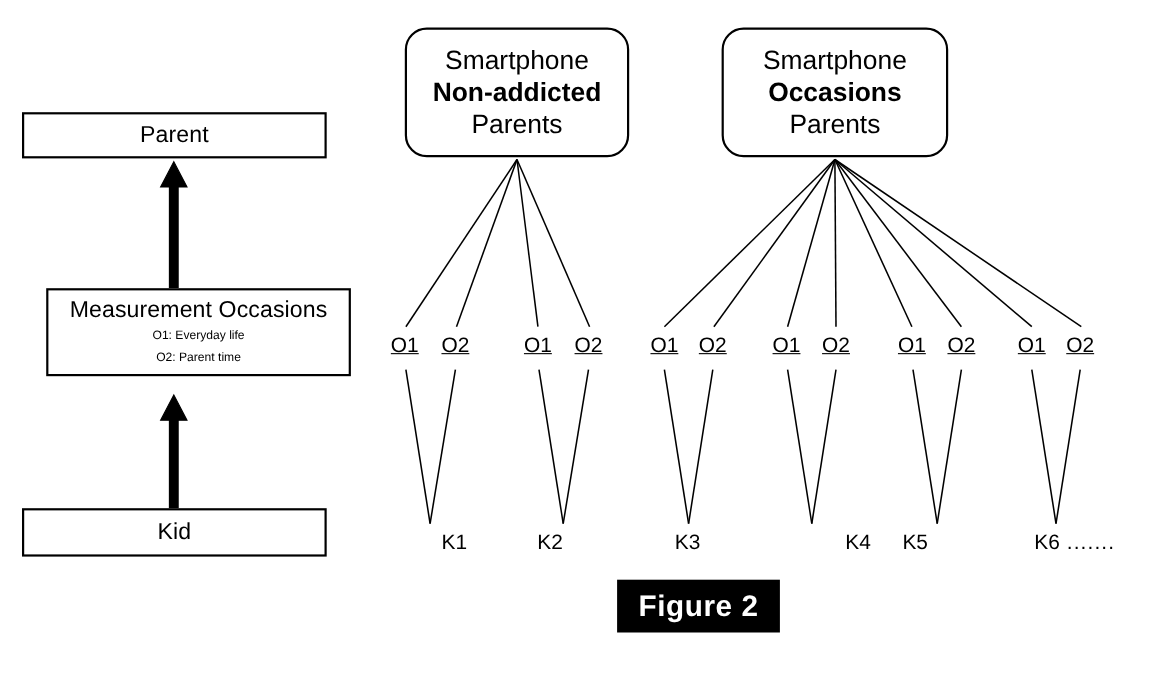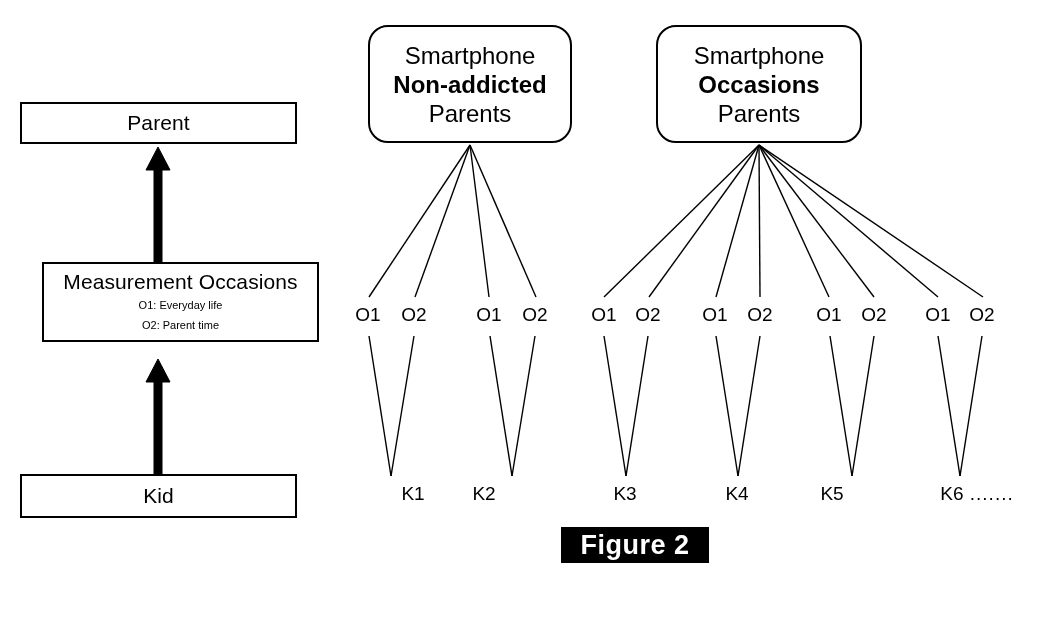--- a/index.html
+++ b/index.html
@@ -43,21 +43,21 @@
   }
   .box-parent {
     left: 20px; top: 102px;
     width: 277px; height: 42px;
   }
   .box-measure {
     left: 20px; top: 262px;
     width: 277px; height: 80px; margin-left: 22px;
   }
   .box-kid {
-    left: 20px; top: 474px;
+    left: 20px; top: 462px;
     width: 277px; height: 44px;
   }
   .box-title {
     font-size: 21px;
     line-height: 26px;
     letter-spacing: 0.1px;
   }
   .box-sub {
     font-size: 11px;
     line-height: 20px;
@@ -94,31 +94,31 @@
 
   
   .node-label {
     position: absolute;
     font-size: 19px;
     line-height: 19px;
     text-align: center;
     white-space: nowrap;
     transform: translateX(-50%);
   }
-  .o-label { top: 305px; }
+  .o-label { top: 305px; text-decoration: underline; }
   .k-label { top: 484px; }
   .k-label.with-dots .dots {
     letter-spacing: 1px;
   }
 
   
   .figure-caption {
     position: absolute;
     left: 561px; top: 527px;
-    width: 148px; height: 36px;
+    width: 148px; height: 48px;
     background: #000000;
     color: #ffffff;
     font-size: 27px;
     font-weight: bold;
     display: flex;
     align-items: center;
     justify-content: center;
     letter-spacing: 0.5px;
   }
 </style>
@@ -213,27 +213,27 @@
   <div class="node-label o-label" style="left:715px">O1</div>
   <div class="node-label o-label" style="left:760px">O2</div>
   <div class="node-label o-label" style="left:829px">O1</div>
   <div class="node-label o-label" style="left:874px">O2</div>
   <div class="node-label o-label" style="left:938px">O1</div>
   <div class="node-label o-label" style="left:982px">O2</div>
 
   <div class="node-label k-label" style="left:413px">
     <span>K1</span><span class="dots"></span>
   </div>
-  <div class="node-label k-label" style="left:484px">
+  <div class="node-label k-label" style="left:500px">
     <span>K2</span><span class="dots"></span>
   </div>
   <div class="node-label k-label" style="left:625px">
     <span>K3</span><span class="dots"></span>
   </div>
-  <div class="node-label k-label" style="left:737px">
+  <div class="node-label k-label" style="left:780px">
     <span>K4</span><span class="dots"></span>
   </div>
   <div class="node-label k-label" style="left:832px">
     <span>K5</span><span class="dots"></span>
   </div>
   <div class="node-label k-label with-dots" style="left:977px">
     <span>K6</span><span class="dots"> .......</span>
   </div>
 
   <div class="figure-caption">Figure 2</div>

